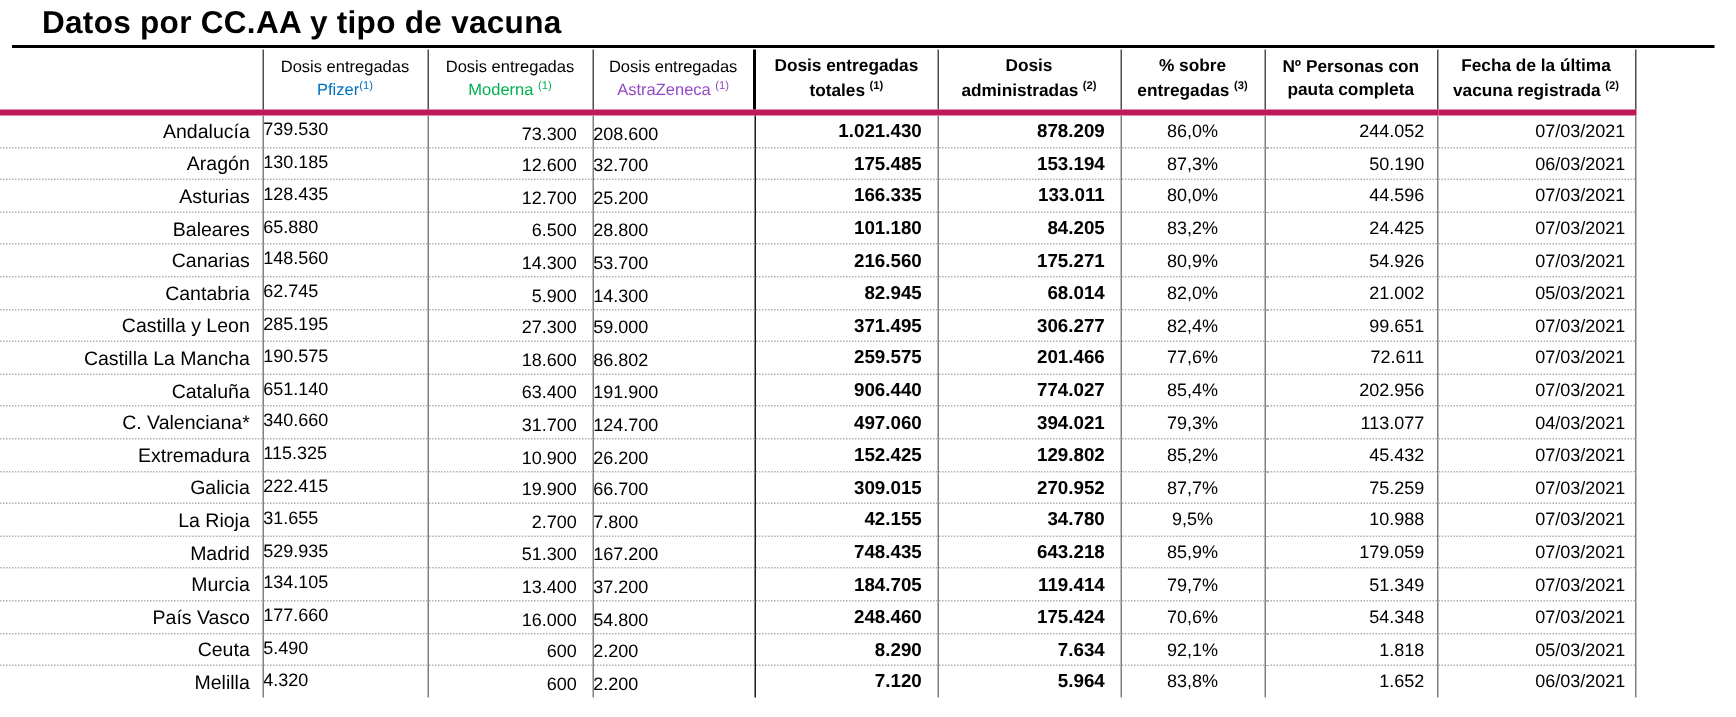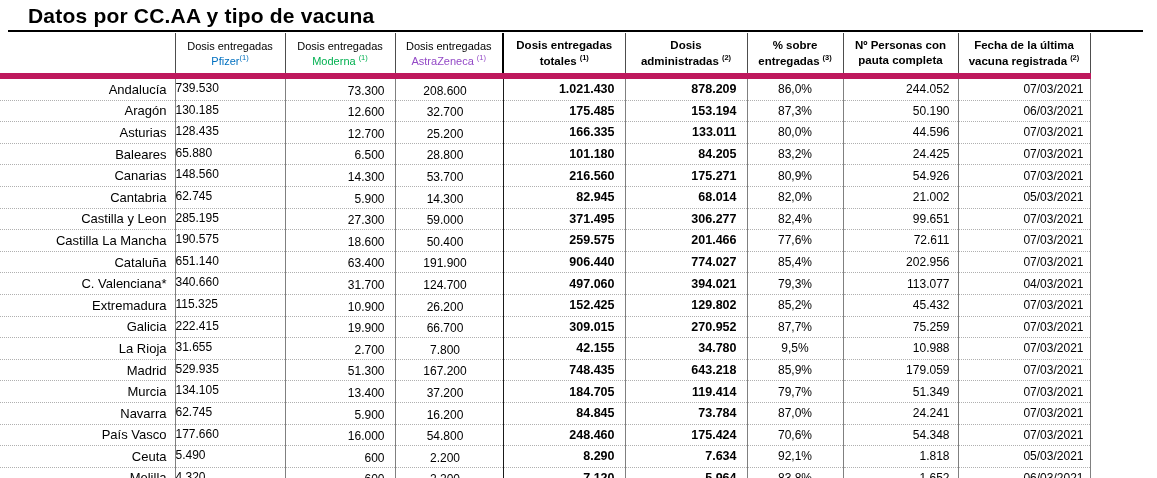--- a/index.html
+++ b/index.html
@@ -40,21 +40,21 @@
   col.w-per { width: 115px; }
   col.w-fec { width: 132px; }
 
   thead th {
     font-size: 11px;
     font-weight: normal;
     text-align: center;
     vertical-align: middle;
     line-height: 1.28;
     padding: 4px 2px 4px;
-    border-bottom: 6px solid #be185d;
+    border-bottom: 4px solid #be185d;
     height: 32px;
   }
   thead th + th { border-left: 1px solid #4d4d4d; }
   thead th.c-tot { border-left: 2px solid #000; }
   thead th.c-fec { border-right: 1px solid #4d4d4d; }
   thead th.bold-col { font-weight: bold; font-size: 11.5px; }
   thead sup { font-size: 7.5px; }
   sup.spaced { margin-left: 3px; }
 
   tbody td {
@@ -67,21 +67,21 @@
     overflow: hidden;
   }
   tbody td + td { border-left: 1px solid #808080; }
   tbody td.c-tot { border-left: 1.5px solid #1a1a1a; margin-top: 24px; }
   tbody td.c-fec { border-right: 1px solid #808080; }
   tbody tr:last-child td { border-bottom: none; }
 
   td.c-region { font-size: 13px; text-align: right; padding-right: 8px; }
   td.c-pfizer { text-align: left; padding-right: 8px;  vertical-align: top; padding-top: 2px; }
   td.c-moderna{ text-align: right; padding-right: 10px; vertical-align: bottom; padding-bottom: 2px; }
-  td.c-az     { text-align: center; padding-right: 8px;  vertical-align: bottom; padding-bottom: 2px; margin-top: 42px; }
+  td.c-az     { text-align: left; padding-right: 8px;  vertical-align: bottom; padding-bottom: 2px; margin-top: 42px; }
   td.c-tot, td.c-adm { text-align: right; padding-right: 10px; font-weight: bold; font-size: 12.5px; }
   td.c-pct { text-align: center; }
   td.c-per { text-align: right; padding-right: 8px; margin-top: 34px; }
   td.c-fec { text-align: right; padding-right: 6px; margin-top: 29px; }
 </style>
 </head>
 <body>
 
 <div class="page">
 
@@ -212,21 +212,21 @@
           <td class="c-tot">371.495</td>
           <td class="c-adm">306.277</td>
           <td class="c-pct">82,4%</td>
           <td class="c-per">99.651</td>
           <td class="c-fec">07/03/2021</td>
         </tr>
         <tr>
           <td class="c-region">Castilla La Mancha</td>
           <td class="c-pfizer">190.575</td>
           <td class="c-moderna">18.600</td>
-          <td class="c-az">50.400</td>
+          <td class="c-az">86.802</td>
           <td class="c-tot">259.575</td>
           <td class="c-adm">201.466</td>
           <td class="c-pct">77,6%</td>
           <td class="c-per">72.611</td>
           <td class="c-fec">07/03/2021</td>
         </tr>
         <tr>
           <td class="c-region">Cataluña</td>
           <td class="c-pfizer">651.140</td>
           <td class="c-moderna">63.400</td>
@@ -297,31 +297,20 @@
           <td class="c-pfizer">134.105</td>
           <td class="c-moderna">13.400</td>
           <td class="c-az">37.200</td>
           <td class="c-tot">184.705</td>
           <td class="c-adm">119.414</td>
           <td class="c-pct">79,7%</td>
           <td class="c-per">51.349</td>
           <td class="c-fec">07/03/2021</td>
         </tr>
         <tr>
-          <td class="c-region">Navarra</td>
-          <td class="c-pfizer">62.745</td>
-          <td class="c-moderna">5.900</td>
-          <td class="c-az">16.200</td>
-          <td class="c-tot">84.845</td>
-          <td class="c-adm">73.784</td>
-          <td class="c-pct">87,0%</td>
-          <td class="c-per">24.241</td>
-          <td class="c-fec">07/03/2021</td>
-        </tr>
-        <tr>
           <td class="c-region">País Vasco</td>
           <td class="c-pfizer">177.660</td>
           <td class="c-moderna">16.000</td>
           <td class="c-az">54.800</td>
           <td class="c-tot">248.460</td>
           <td class="c-adm">175.424</td>
           <td class="c-pct">70,6%</td>
           <td class="c-per">54.348</td>
           <td class="c-fec">07/03/2021</td>
         </tr>

